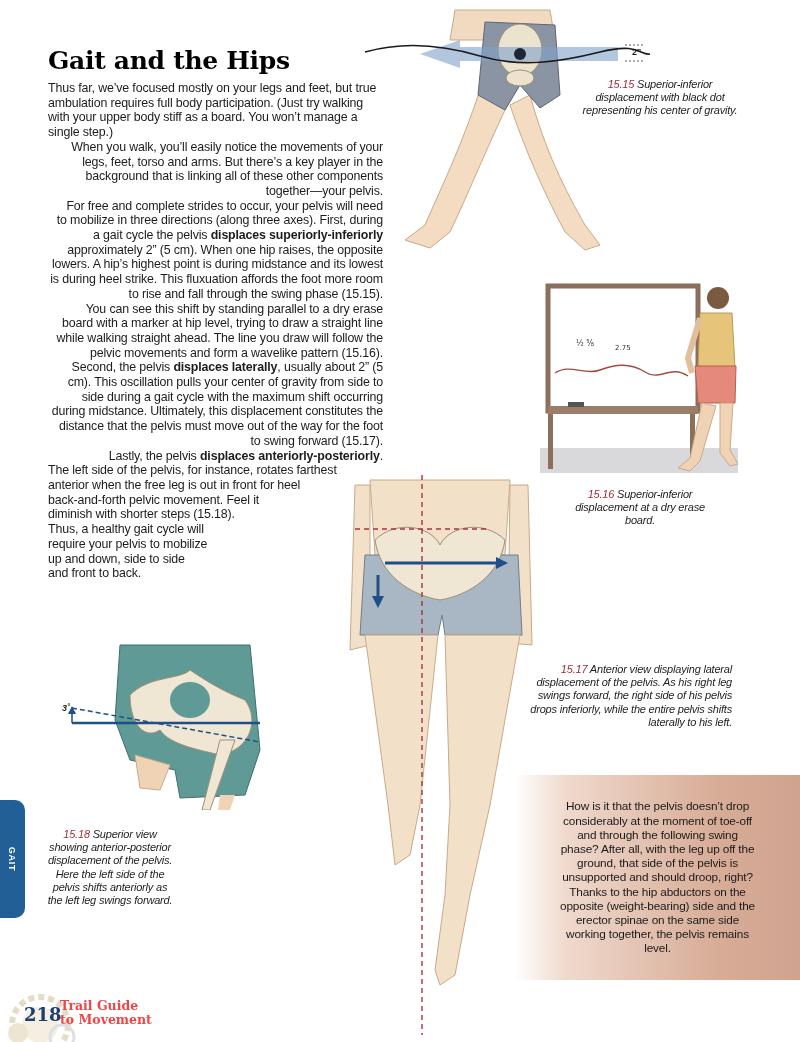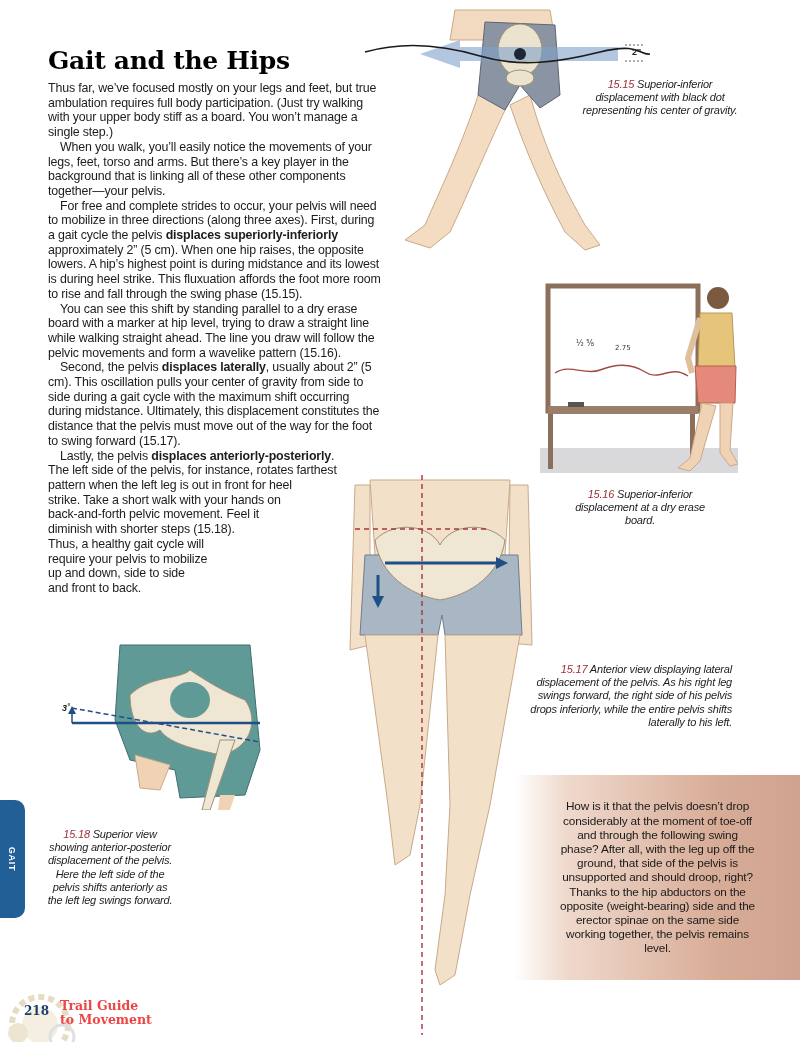--- a/index.html
+++ b/index.html
@@ -13,21 +13,21 @@
       font-family: "DejaVu Serif", "Liberation Serif", serif;
       font-weight: bold; font-size: 25px; color: #000000; letter-spacing: -0.3px;
     }
 
     .body-text {
       position: absolute; left: 48px; top: 81px; width: 335px;
       font-size: 12.4px; line-height: 14.7px; color: #1c1c1c;
       letter-spacing: -0.15px;
     }
     .body-text p { margin: 0; }
-    .body-text p.indent { text-indent: 12px; }
+    .body-text p.indent { text-indent: 12px; text-align: right; }
     .body-text b { font-weight: bold; }
     .narrow p.line { display: block; }
 
     .caption {
       position: absolute; font-style: italic; font-size: 11px; line-height: 13.2px;
       color: #1d1d1d; text-align: center; letter-spacing: -0.2px;
     }
     .caption .fig { color: #9b2d37; font-style: italic; }
 
     
@@ -53,21 +53,21 @@
       width: 200px; text-align: center; font-size: 11.8px; line-height: 14.2px;
       color: #1a1a1a; letter-spacing: -0.15px;
     }
 
     .footer {
       position: absolute; left: 0; top: 985px; width: 200px; height: 57px;
     }
     .footer .page-num {
       position: absolute; left: 24px; top: 19px;
       font-family: "DejaVu Serif", "Liberation Serif", serif;
-      font-weight: bold; font-size: 12px; color: #1d3f6e;
+      font-weight: bold; font-size: 18px; color: #1d3f6e;
     }
     .footer .book-title {
       position: absolute; left: 60px; top: 14px;
       font-family: "DejaVu Serif", "Liberation Serif", serif;
       font-size: 12.5px; line-height: 14px; color: #ef4444; font-weight: bold;
     }
   </style>
 </head>
 <body>
 
@@ -77,22 +77,21 @@
 
   <div class="body-text">
     <p><span>Thus far, we’ve focused mostly on your legs and feet, but true ambulation requires full body participation. (Just try walking with your upper body stiff as a board. You won’t manage a single step.)</span></p>
     <p class="indent"><span>When you walk, you’ll easily notice the movements of your legs, feet, torso and arms. But there’s a key player in the background that is linking all of these other components together—your pelvis.</span></p>
     <p class="indent"><span>For free and complete strides to occur, your pelvis will need to mobilize in three directions (along three axes). First, during a gait cycle the pelvis </span><b>displaces superiorly-inferiorly</b><span> approximately 2” (5 cm). When one hip raises, the opposite lowers. A hip’s highest point is during midstance and its lowest is during heel strike. This fluxuation affords the foot more room to rise and fall through the swing phase (15.15).</span></p>
     <p class="indent"><span>You can see this shift by standing parallel to a dry erase board with a marker at hip level, trying to draw a straight line while walking straight ahead. The line you draw will follow the pelvic movements and form a wavelike pattern (15.16).</span></p>
     <p class="indent"><span>Second, the pelvis </span><b>displaces laterally</b><span>, usually about 2” (5 cm). This oscillation pulls your center of gravity from side to side during a gait cycle with the maximum shift occurring during midstance. Ultimately, this displacement constitutes the distance that the pelvis must move out of the way for the foot to swing forward (15.17).</span></p>
     <p class="indent"><span>Lastly, the pelvis </span><b>displaces anteriorly-posteriorly</b><span>.</span></p>
     <div class="narrow">
       <p class="line">The left side of the pelvis, for instance, rotates farthest</p>
-      <p class="line">pattern when the left leg is out in front for heel</p>
-      <p class="line">strike. Take a short walk with your hands on</p>
+      <p class="line">anterior when the free leg is out in front for heel</p>
       <p class="line">back-and-forth pelvic movement. Feel it</p>
       <p class="line">diminish with shorter steps (15.18).</p>
       <p class="line">Thus, a healthy gait cycle will</p>
       <p class="line">require your pelvis to mobilize</p>
       <p class="line">up and down, side to side</p>
       <p class="line">and front to back.</p>
     </div>
   </div>
 
   <div class="ill" style="left:360px; top:0; width:290px; height:265px;">

